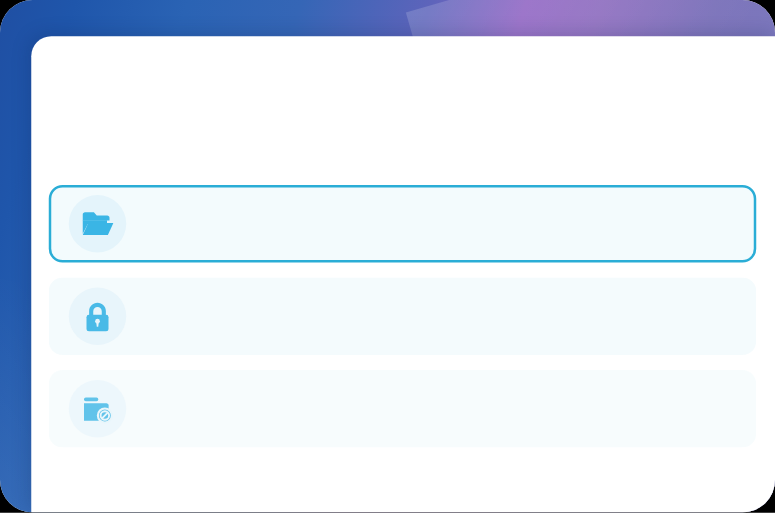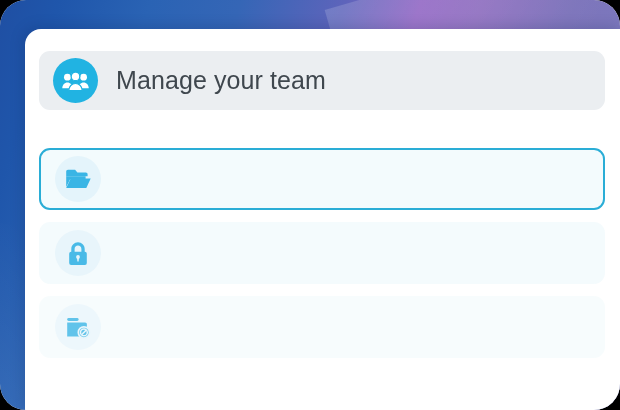--- a/index.html
+++ b/index.html
@@ -160,36 +160,20 @@
 
 <div id="screen">
 
   <div class="backdrop">
     <div class="backdrop-sheen"></div>
     <div class="backdrop-sheen-2"></div>
   </div>
 
   <div class="panel">
 
-    <div class="header-bar">
-      <div class="header-avatar">
-        <svg width="27" height="20" viewBox="0 0 27 20" aria-hidden="true">
-
-          <circle cx="5.4" cy="6.2" r="3.4" fill="#ffffff"></circle>
-          <path d="M0.3 17.2c0-3.3 2.3-5.7 5.1-5.7s5.1 2.4 5.1 5.7z" fill="#ffffff"></path>
-
-          <circle cx="21.6" cy="6.2" r="3.4" fill="#ffffff"></circle>
-          <path d="M16.5 17.2c0-3.3 2.3-5.7 5.1-5.7s5.1 2.4 5.1 5.7z" fill="#ffffff"></path>
-
-          <circle cx="13.5" cy="5.4" r="4.3" fill="#ffffff" stroke="#21b3e2" stroke-width="1.2"></circle>
-          <path d="M6.8 19.6c0-4.1 3-7.1 6.7-7.1s6.7 3 6.7 7.1z" fill="#ffffff" stroke="#21b3e2" stroke-width="1.2"></path>
-        </svg>
-      </div>
-      <div class="header-title">Manage your team</div>
-    </div>
 
     <div class="rows">
 
       <div class="row selected">
         <div class="row-icon-wrap">
           <svg width="26" height="22" viewBox="0 0 26 22" aria-hidden="true">
             <path d="M1.2 3.6c0-1 .8-1.8 1.8-1.8h7.1l2.3 2.6h8.4c1 0 1.8.8 1.8 1.8v2.1H1.2z" fill="#3ab5e5"></path>
             <path d="M1.2 8.2h19.4v3.1H5.1L1.2 19z" fill="#3ab5e5"></path>
             <path d="M5.6 10.4h20.1l-4.4 9.6H1.2z" fill="#3ab5e5"></path>
           </svg>

